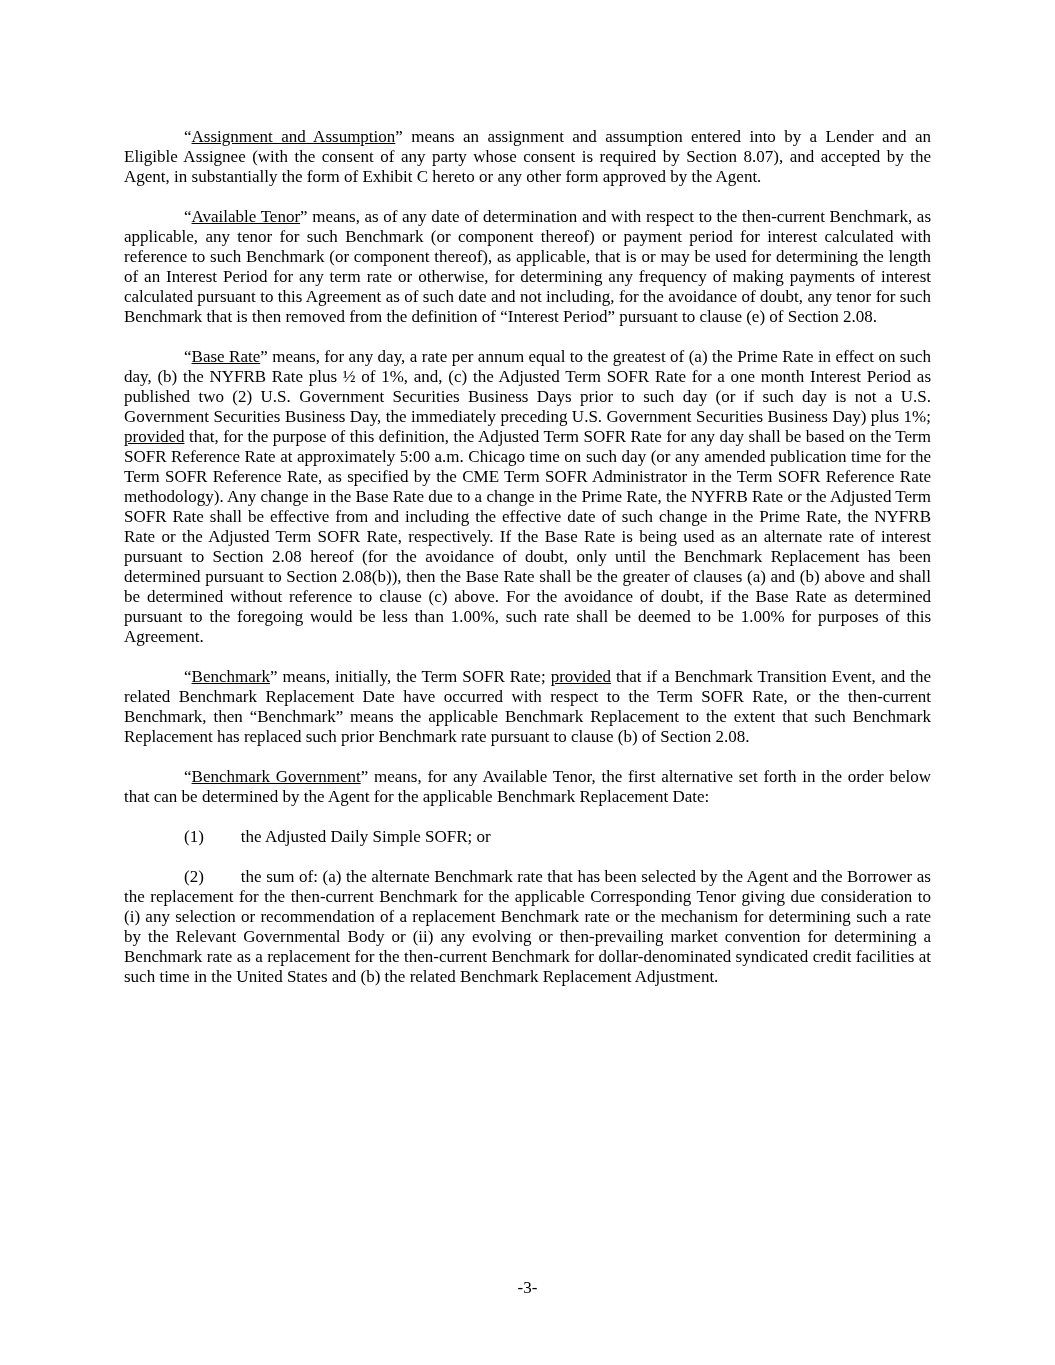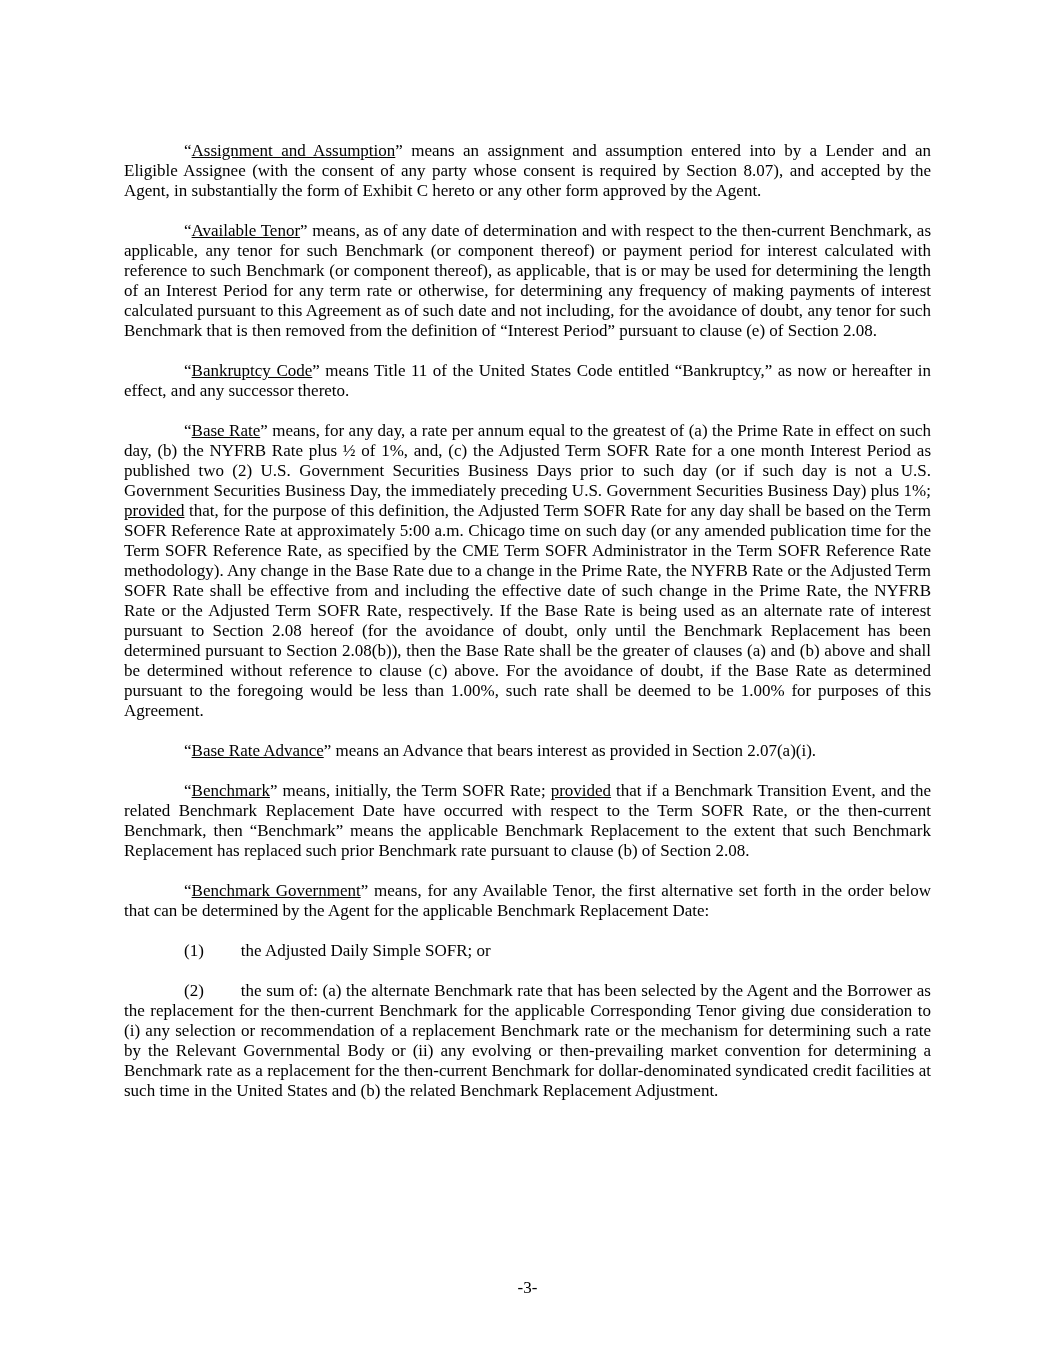--- a/index.html
+++ b/index.html
@@ -6,21 +6,21 @@
   body {
     width:1055px; height:1365px;
     background:#ffffff;
     color:#000000;
     font-family:"Liberation Serif","DejaVu Serif",serif;
     position:relative;
     overflow:hidden;
   }
   .page-content {
     position:absolute;
-    left:124px; top:141px; width:807px;
+    left:124px; top:127px; width:807px;
     font-size:17px; line-height:20px;
     text-align:justify;
   }
   p.para {
     margin:0 0 20px 0;
     text-indent:60px;
   }
   .u { text-decoration:underline; }
   .i { }
   .tab { display:inline-block; width:37px; }
@@ -30,22 +30,20 @@
     text-align:center;
     font-size:17px; line-height:20px;
   }
 </style>
 </head>
 <body>
 
 <div class="page-content">
   <p class="para"><span>“</span><span class="u">Assignment and Assumption</span><span>” means an assignment and assumption entered into by a Lender and an Eligible Assignee (with the consent of any party whose consent is required by Section 8.07), and accepted by the Agent, in substantially the form of Exhibit C hereto or any other form approved by the Agent.</span></p>
   <p class="para"><span>“</span><span class="u">Available Tenor</span><span>” means, as of any date of determination and with respect to the then-current Benchmark, as applicable, any tenor for such Benchmark (or component thereof) or payment period for interest calculated with reference to such Benchmark (or component thereof), as applicable, that is or may be used for determining the length of an Interest Period for any term rate or otherwise, for determining any frequency of making payments of interest calculated pursuant to this Agreement as of such date and not including, for the avoidance of doubt, any tenor for such Benchmark that is then removed from the definition of “Interest Period” pursuant to clause (e) of Section 2.08.</span></p>
-  <p class="para"><span>“</span><span class="u">Bankruptcy Code</span><span>” means Title 11 of the United States Code entitled “Bankruptcy,” as now or hereafter in effect, and any successor thereto.</span></p>
   <p class="para"><span>“</span><span class="u">Base Rate</span><span>” means, for any day, a rate </span><span class="i">per annum</span><span> equal to the greatest of (a) the Prime Rate in effect on such day, (b) the NYFRB Rate </span><span class="i">plus</span><span> ½ of 1%, and, (c) the Adjusted Term SOFR Rate for a one month Interest Period as published two (2) U.S. Government Securities Business Days prior to such day (or if such day is not a U.S. Government Securities Business Day, the immediately preceding U.S. Government Securities Business Day) plus 1%; </span><span class="u">provided</span><span> that, for the purpose of this definition, the Adjusted Term SOFR Rate for any day shall be based on the Term SOFR Reference Rate at approximately 5:00 a.m. Chicago time on such day (or any amended publication time for the Term SOFR Reference Rate, as specified by the CME Term SOFR Administrator in the Term SOFR Reference Rate methodology).  Any change in the Base Rate due to a change in the Prime Rate, the NYFRB Rate or the Adjusted Term SOFR Rate shall be effective from and including the effective date of such change in the Prime Rate, the NYFRB Rate or the Adjusted Term SOFR Rate, respectively.  If the Base Rate is being used as an alternate rate of interest pursuant to Section 2.08 hereof (for the avoidance of doubt, only until the Benchmark Replacement has been determined pursuant to Section 2.08(b)), then the Base Rate shall be the greater of clauses (a) and (b) above and shall be determined without reference to clause (c) above.  For the avoidance of doubt, if the Base Rate as determined pursuant to the foregoing would be less than 1.00%, such rate shall be deemed to be 1.00% for purposes of this Agreement.</span></p>
-  <p class="para"><span>“</span><span class="u">Base Rate Advance</span><span>” means an Advance that bears interest as provided in Section 2.07(a)(i).</span></p>
   <p class="para"><span>“</span><span class="u">Benchmark</span><span>” means, initially, the Term SOFR Rate; </span><span class="u">provided</span><span> that if a Benchmark Transition Event, and the related Benchmark Replacement Date have occurred with respect to the Term SOFR Rate, or the then-current Benchmark, then “Benchmark” means the applicable Benchmark Replacement to the extent that such Benchmark Replacement has replaced such prior Benchmark rate pursuant to clause (b) of Section 2.08.</span></p>
   <p class="para"><span>“</span><span class="u">Benchmark Government</span><span>” means, for any Available Tenor, the first alternative set forth in the order below that can be determined by the Agent for the applicable Benchmark Replacement Date:</span></p>
   <p class="para"><span>(1)</span><span class="tab"></span><span>the Adjusted Daily Simple SOFR; or</span></p>
   <p class="para"><span>(2)</span><span class="tab"></span><span>the sum of: (a) the alternate Benchmark rate that has been selected by the Agent and the Borrower as the replacement for the then-current Benchmark for the applicable Corresponding Tenor giving due consideration to (i) any selection or recommendation of a replacement Benchmark rate or the mechanism for determining such a rate by the Relevant Governmental Body or (ii) any evolving or then-prevailing market convention for determining a Benchmark rate as a replacement for the then-current Benchmark for dollar-denominated syndicated credit facilities at such time in the United States and (b) the related Benchmark Replacement Adjustment.</span></p>
 </div>
 
 <div class="page-footer">-3-</div>
 
 </body></html>

